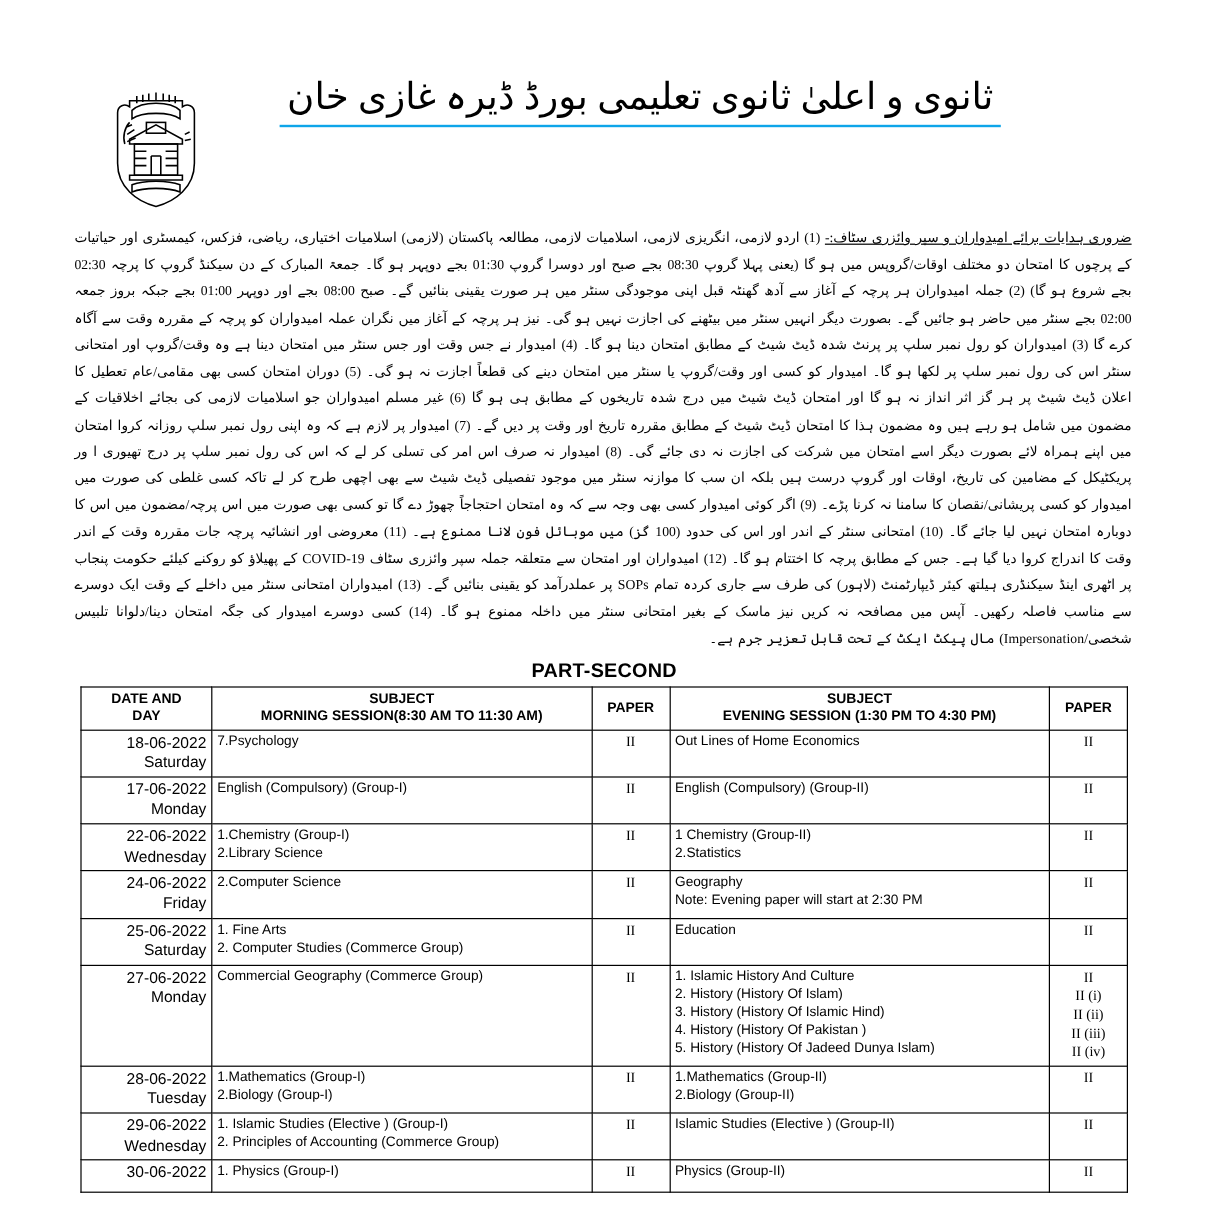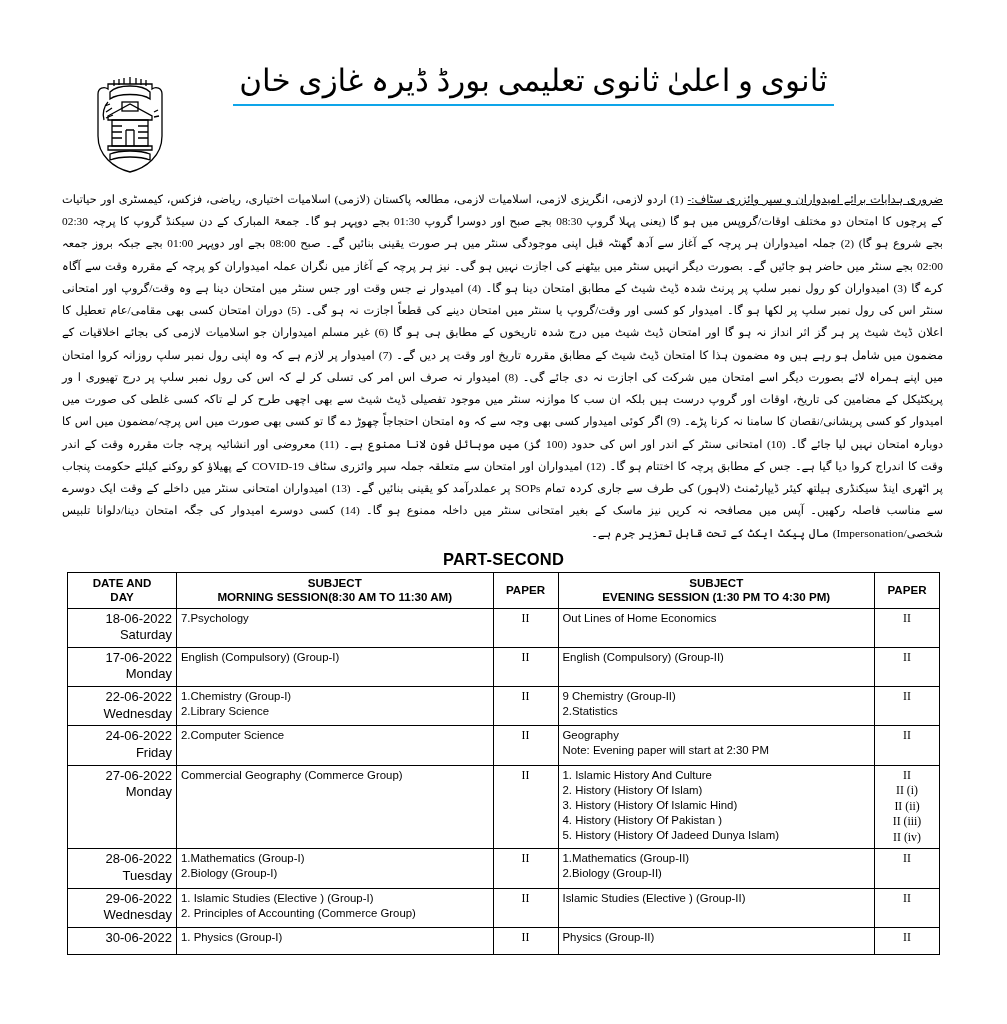--- a/index.html
+++ b/index.html
@@ -244,41 +244,60 @@
               <span class="subj-line">Wednesday</span>
             </td>
             <td class="subj-cell">
               <span class="subj-line">1.Chemistry (Group-I)</span>
               <span class="subj-line">2.Library Science</span>
             </td>
             <td class="paper-cell">
               <span class="subj-line">II</span>
             </td>
             <td class="subj-cell">
-              <span class="subj-line">9 Chemistry (Group-II)</span>
+              <span class="subj-line">1 Chemistry (Group-II)</span>
               <span class="subj-line">2.Statistics</span>
             </td>
             <td class="paper-cell">
               <span class="subj-line">II</span>
             </td>
           </tr>
           <tr style="height: 33px;">
             <td class="date-cell">
               <span class="subj-line">24-06-2022</span>
               <span class="subj-line">Friday</span>
             </td>
             <td class="subj-cell">
               <span class="subj-line">2.Computer Science</span>
             </td>
             <td class="paper-cell">
               <span class="subj-line">II</span>
             </td>
             <td class="subj-cell">
               <span class="subj-line">Geography</span>
               <span class="subj-line">Note: Evening paper will start at 2:30 PM</span>
+            </td>
+            <td class="paper-cell">
+              <span class="subj-line">II</span>
+            </td>
+          </tr>
+          <tr style="height: 33px;">
+            <td class="date-cell">
+              <span class="subj-line">25-06-2022</span>
+              <span class="subj-line">Saturday</span>
+            </td>
+            <td class="subj-cell">
+              <span class="subj-line">1. Fine Arts</span>
+              <span class="subj-line">2. Computer Studies (Commerce Group)</span>
+            </td>
+            <td class="paper-cell">
+              <span class="subj-line">II</span>
+            </td>
+            <td class="subj-cell">
+              <span class="subj-line">Education</span>
             </td>
             <td class="paper-cell">
               <span class="subj-line">II</span>
             </td>
           </tr>
           <tr style="height: 64px;">
             <td class="date-cell vmid">
               <span class="subj-line">27-06-2022</span>
               <span class="subj-line">Monday</span>
             </td>

